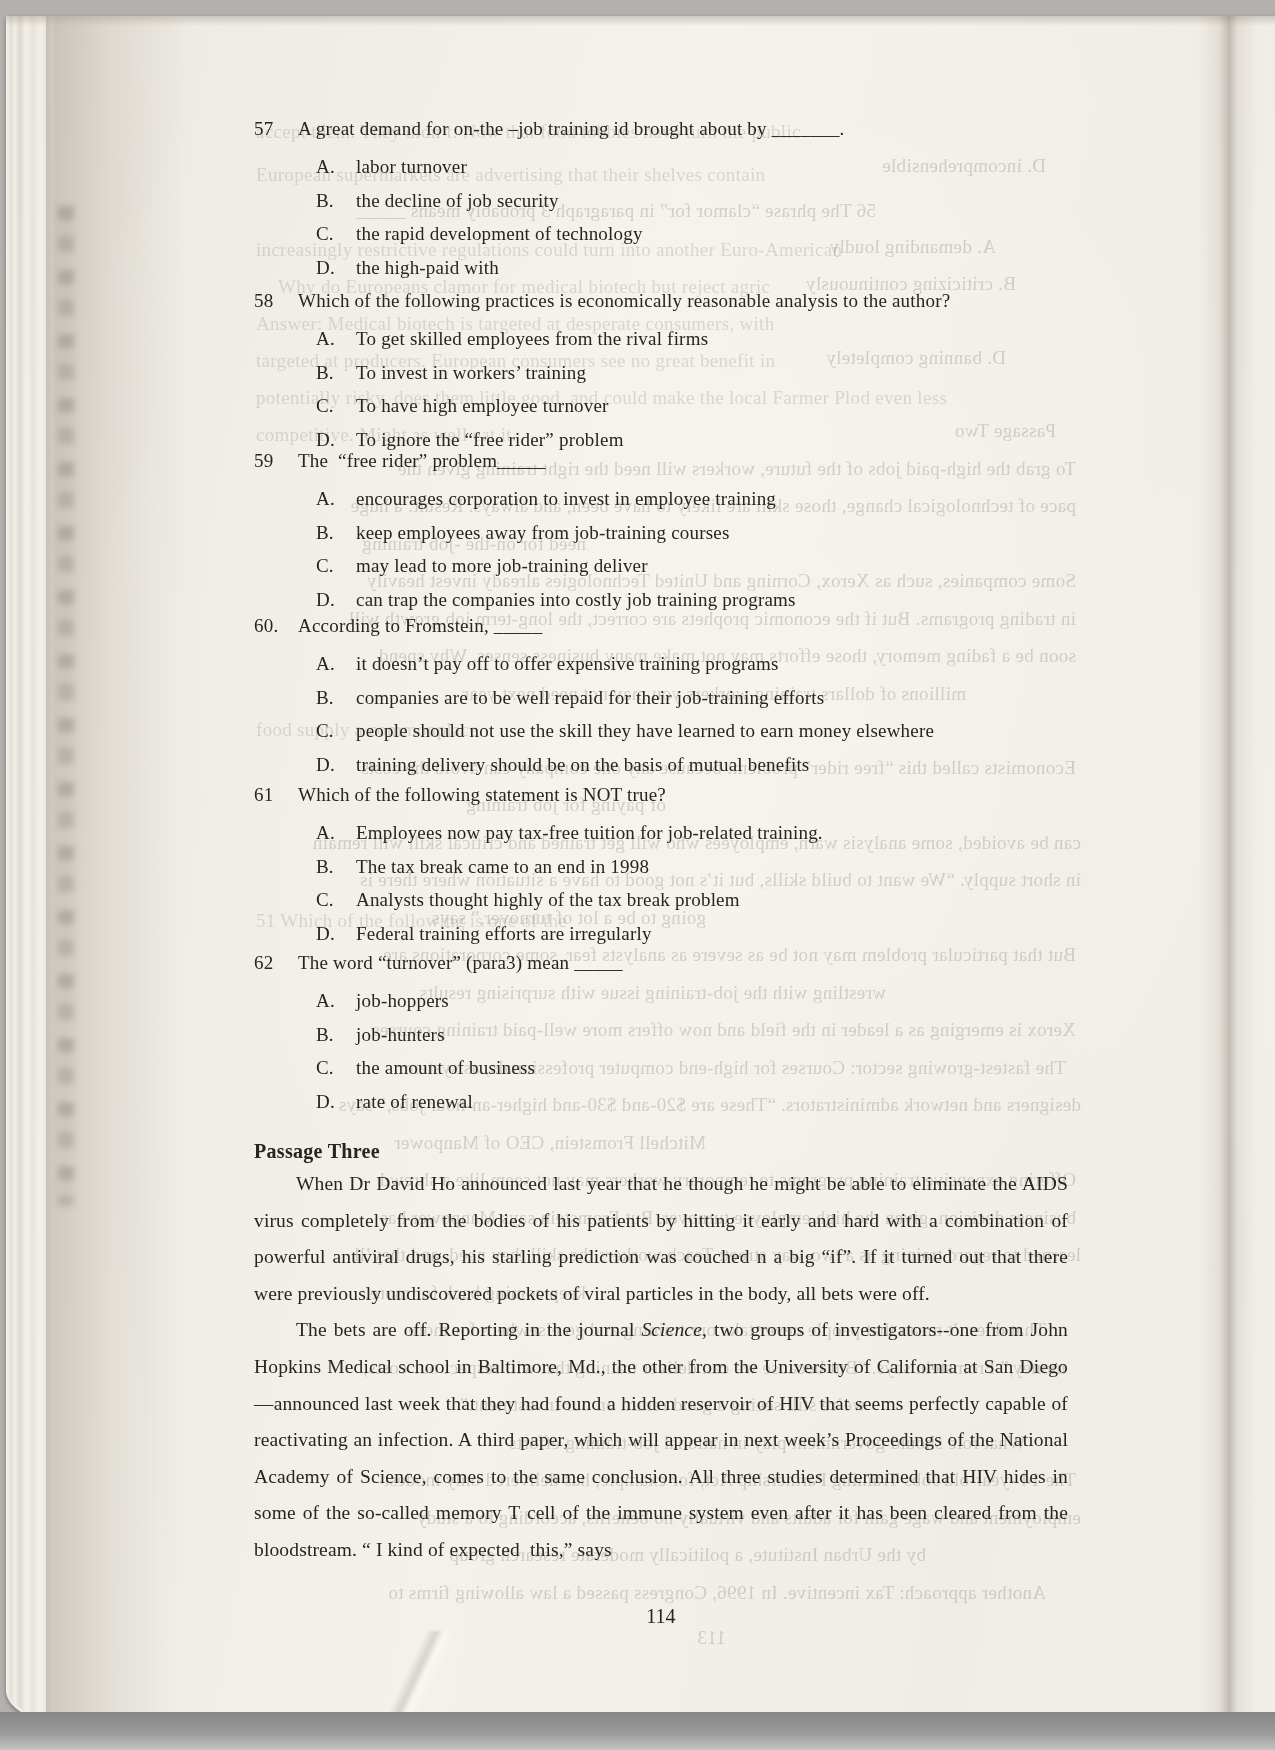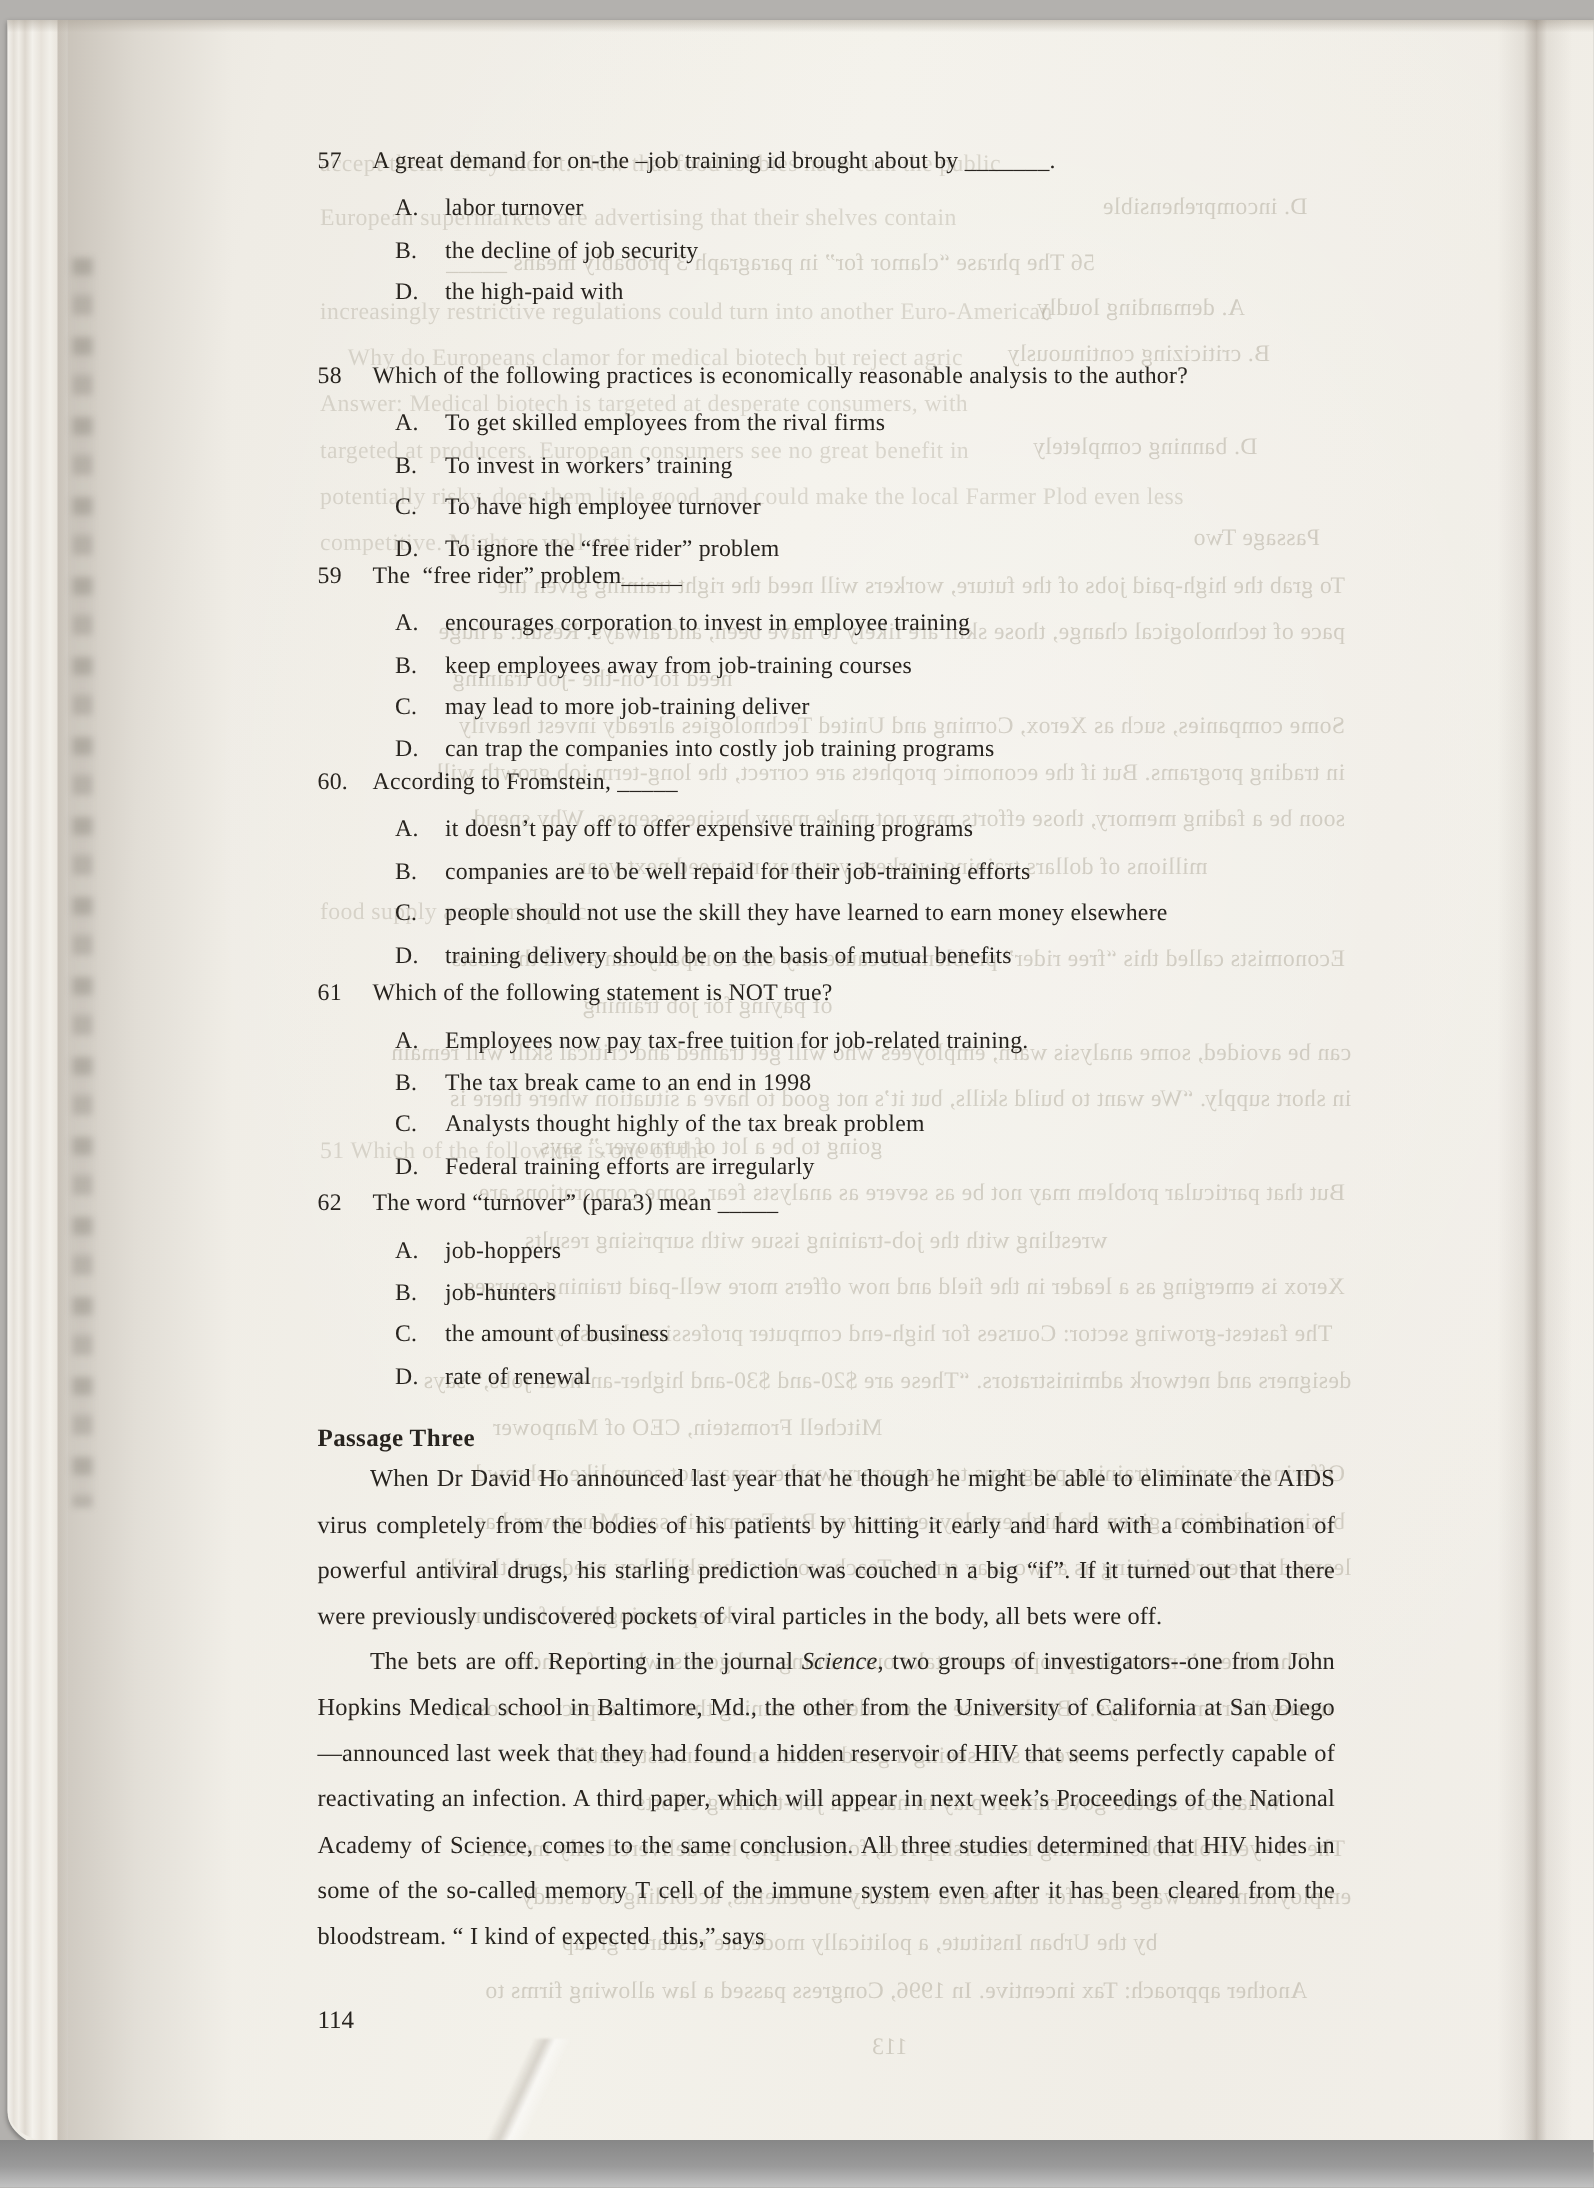--- a/index.html
+++ b/index.html
@@ -65,21 +65,21 @@
   
   .content{position:absolute;left:248px;top:0;width:816px;color:#28241f;}
   .q{position:absolute;left:0;width:816px;font-size:19px;}
   .stem{line-height:26px;margin-bottom:8px;letter-spacing:.2px;}
   .qnum{display:inline-block;min-width:44px;}
   .opt{line-height:33.5px;margin-left:62px;letter-spacing:.2px;}
   .letter{display:inline-block;min-width:40px;}
   .passage-title{position:absolute;left:0;top:1124px;font-size:20px;font-weight:bold;letter-spacing:.3px;text-align:center;}
   .passage{position:absolute;left:0;top:1150px;width:814px;font-size:19.5px;line-height:36.6px;text-align:justify;letter-spacing:.15px;}
   .passage p{margin:0;text-indent:42px;}
-  .pagenum{position:absolute;left:0;top:1589px;width:814px;text-align:left;font-size:20px;}
+  .pagenum{position:absolute;left:0;top:1589px;width:814px;text-align:center;font-size:20px;}
   .ital{font-style:italic;}
 </style>
 </head>
 <body>
 
 <div class="scan">
   <div class="paper">
     <div class="edge-stack"></div>
     <div class="bind-shadow"></div>
     <div class="smudge-col"></div>
@@ -134,20 +134,21 @@
       <div class="gl m" style="top:1565px;width:800px">Another approach: Tax incentive. In 1996, Congress passed a law allowing firms to</div>
       <div class="gl m" style="top:1610px;left:600px;width:120px">113</div>
     </div>
 
     <div class="content">
 
       <div class="q" style="top:100px">
         <div class="stem"><span class="qnum">57</span><span>A great demand for on-the –job training id brought about by _______.</span></div>
         <div class="opt"><span class="letter">A.</span><span>labor turnover</span></div>
         <div class="opt"><span class="letter">B.</span><span>the decline of job security</span></div>
+        <div class="opt"><span class="letter">C.</span><span>the rapid development of technology</span></div>
         <div class="opt"><span class="letter">D.</span><span>the high-paid with</span></div>
       </div>
 
       <div class="q" style="top:272px">
         <div class="stem"><span class="qnum">58</span><span>Which of the following practices is economically reasonable analysis to the author?</span></div>
         <div class="opt"><span class="letter">A.</span><span>To get skilled employees from the rival firms</span></div>
         <div class="opt"><span class="letter">B.</span><span>To invest in workers’ training</span></div>
         <div class="opt"><span class="letter">C.</span><span>To have high employee turnover</span></div>
         <div class="opt"><span class="letter">D.</span><span>To ignore the “free rider” problem</span></div>
       </div>

